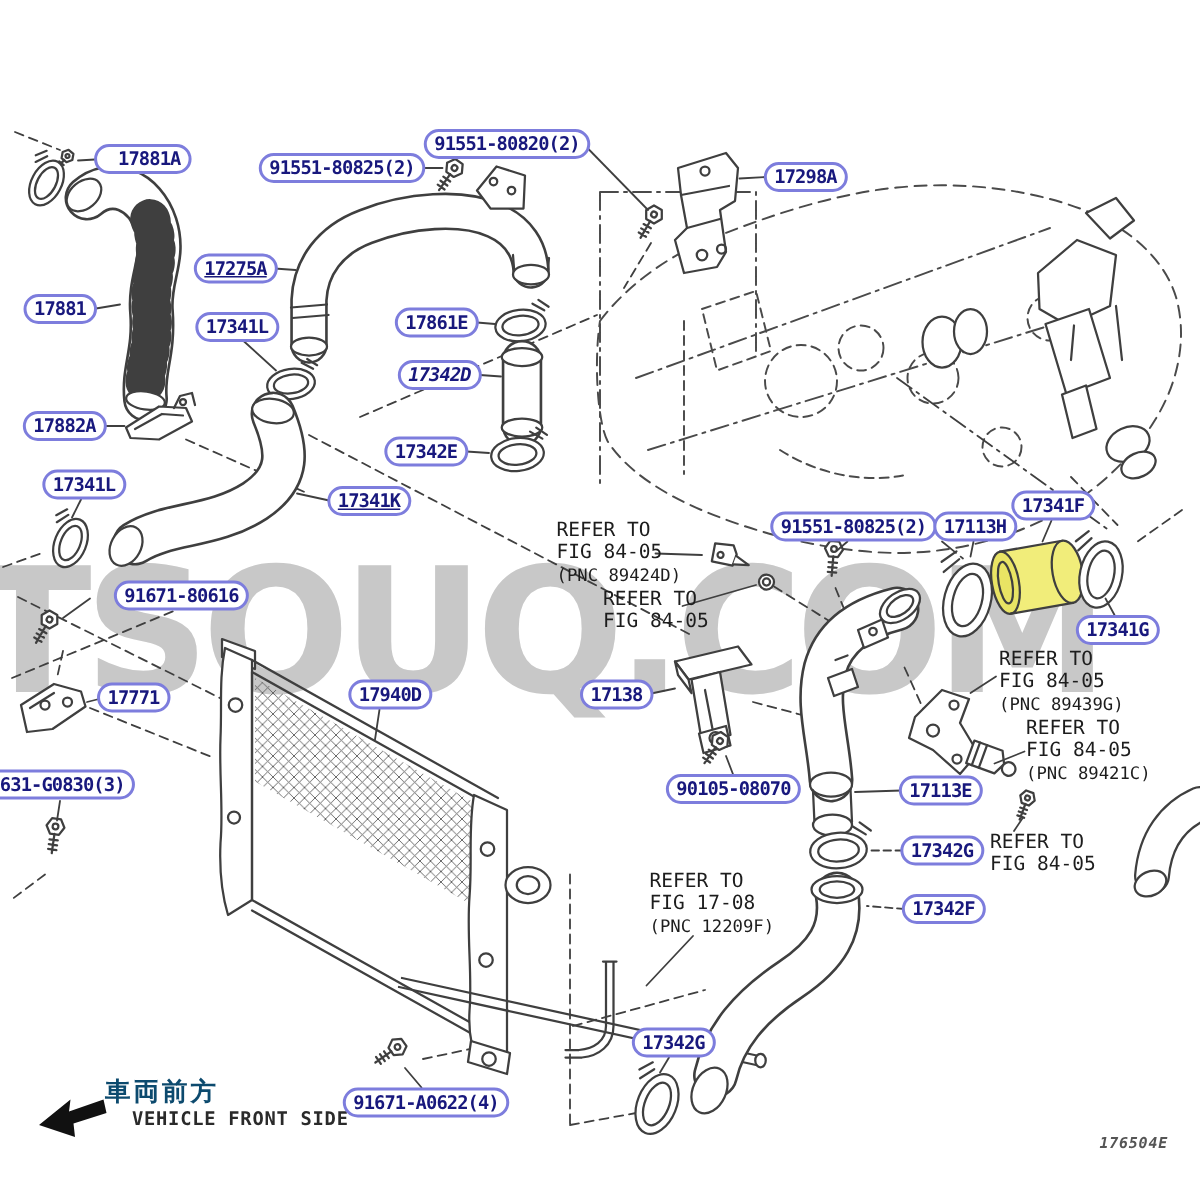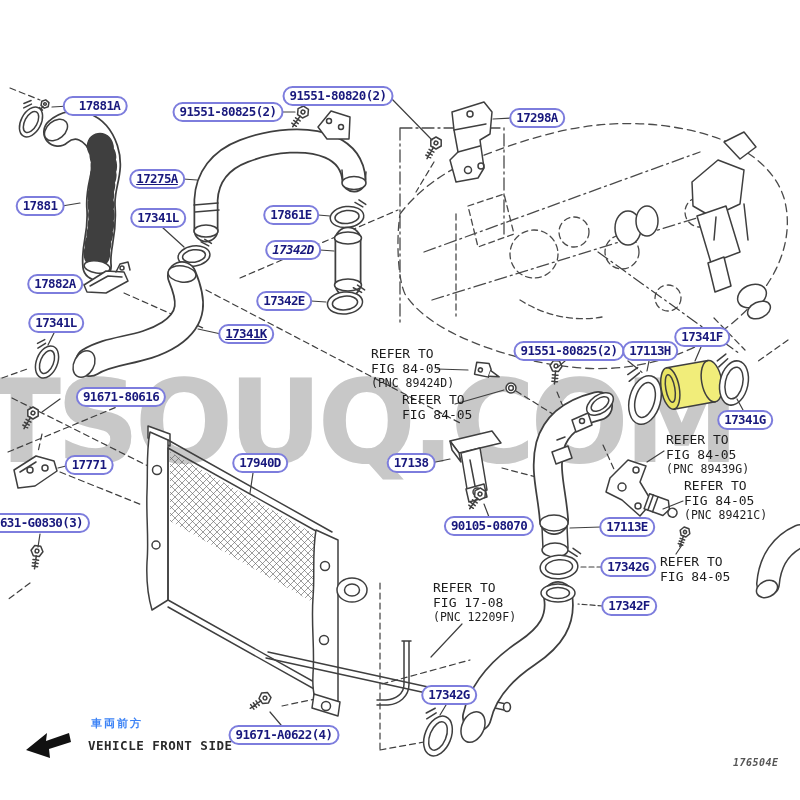--- a/index.html
+++ b/index.html
@@ -11,22 +11,22 @@
        font-weight:bold;font-size:116px;line-height:120px;letter-spacing:-5px;
        color:var(--wm,#c8c8c8);white-space:nowrap;user-select:none;}
   svg.art{position:absolute;left:0;top:0;z-index:2;}
   .plabel{position:absolute;z-index:3;transform:translate(-50%,-50%);
        background:#fff;border:2px solid var(--accent,#7d7ddd);border-radius:12px;
        padding:0 5px;font-weight:700;font-size:12.5px;line-height:16px;
        letter-spacing:-0.6px;color:var(--labeltxt,#18187d);white-space:nowrap;cursor:pointer;}
   .note{position:absolute;z-index:3;font-weight:400;font-size:13px;line-height:15px;
        color:var(--notetxt,#1d1d1d);white-space:nowrap;}
   .note .small{font-size:11.5px;}
-  .front-jp{position:absolute;left:70px;top:716px;z-index:3;font-weight:700;font-size:11px;
-       color:#3b82f6;font-family:"DejaVu Sans",sans-serif;letter-spacing:2px;margin-left:21px;}
+  .front-jp{position:absolute;left:70px;top:716px;z-index:3;font-weight:700;font-size:17px;
+       color:#0c4a6e;font-family:"DejaVu Sans",sans-serif;letter-spacing:2px;}
   .front-en{position:absolute;left:88px;top:738px;z-index:3;font-weight:700;font-size:12.5px;
        letter-spacing:0.5px;color:#2a2a2a;}
   .figcode{position:absolute;left:733px;top:757px;z-index:3;font-weight:700;font-size:10px;
        color:#555;letter-spacing:0.5px;font-style:italic;}
 </style>
 </head>
 <body>
 
 <div class="stage">
 
@@ -310,21 +310,21 @@
   <div id="labels-layer">
       <div class="plabel" style="left: 95px; top: 106px; padding-left: 14px;">17881A</div>
       <div class="plabel" style="left: 228px; top: 112px;">91551-80825(2)</div>
       <div class="plabel" style="left: 338px; top: 96px;">91551-80820(2)</div>
       <div class="plabel" style="left: 537px; top: 118px;">17298A</div>
       <div class="plabel" style="left: 157px; top: 179px; text-decoration: underline;">17275A</div>
       <div class="plabel" style="left: 158px; top: 218px;">17341L</div>
       <div class="plabel" style="left: 291px; top: 215px;">17861E</div>
       <div class="plabel" style="left: 40px; top: 206px;">17881</div>
       <div class="plabel" style="left: 293px; top: 250px; font-style: italic;">17342D</div>
-      <div class="plabel" style="left: 55px; top: 284px;">17882A</div>
+      <div class="plabel" style="left: 43px; top: 284px;">17882A</div>
       <div class="plabel" style="left: 284px; top: 301px;">17342E</div>
       <div class="plabel" style="left: 56px; top: 323px;">17341L</div>
       <div class="plabel" style="left: 246px; top: 334px; text-decoration: underline;">17341K</div>
       <div class="plabel" style="left: 569px; top: 351px;">91551-80825(2)</div>
       <div class="plabel" style="left: 650px; top: 351px;">17113H</div>
       <div class="plabel" style="left: 702px; top: 337px;">17341F</div>
       <div class="plabel" style="left: 745px; top: 420px;">17341G</div>
       <div class="plabel" style="left: 121px; top: 397px;">91671-80616</div>
       <div class="plabel" style="left: 89px; top: 465px;">17771</div>
       <div class="plabel" style="left: 260px; top: 463px;">17940D</div>

